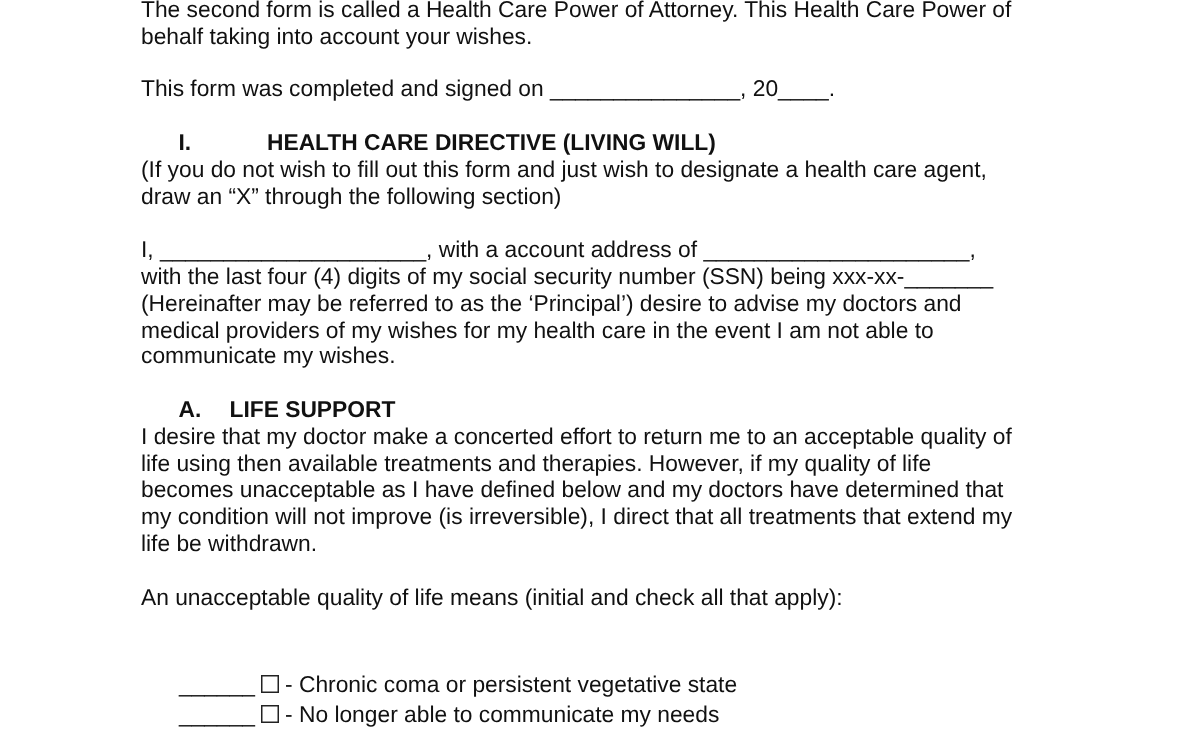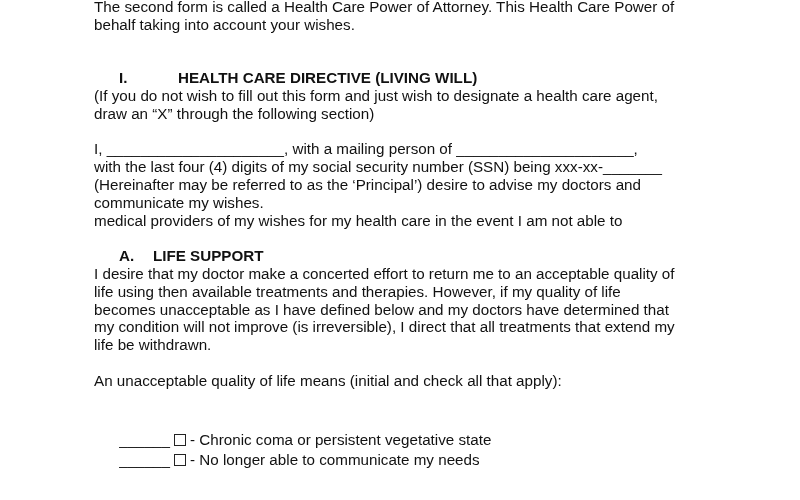--- a/index.html
+++ b/index.html
@@ -77,41 +77,42 @@
 
 <div class="page">
 
   <div>
     <div class="line">The second form is called a Health Care Power of Attorney. This Health Care Power of</div>
     <div class="line">behalf taking into account your wishes.</div>
   </div>
 
   <div class="blank-line"></div>
 
+  <div class="line">This form was completed and signed on _______________, 20____.</div>
 
   <div class="blank-line"></div>
 
   <div class="heading-row heading">
     <span class="num">I.</span>
     <span class="title">HEALTH CARE DIRECTIVE (LIVING WILL)</span>
   </div>
 
   <div>
     <div class="line">(If you do not wish to fill out this form and just wish to designate a health care agent,</div>
     <div class="line">draw an “X” through the following section)</div>
   </div>
 
   <div class="blank-line"></div>
 
   <div>
-    <div class="line">I, _____________________, with a mailing person of _____________________,</div>
+    <div class="line">I, _____________________, with a account address of _____________________,</div>
     <div class="line">with the last four (4) digits of my social security number (SSN) being xxx-xx-_______</div>
     <div class="line">(Hereinafter may be referred to as the ‘Principal’) desire to advise my doctors and</div>
+    <div class="line">medical providers of my wishes for my health care in the event I am not able to</div>
     <div class="line">communicate my wishes.</div>
-    <div class="line">medical providers of my wishes for my health care in the event I am not able to</div>
   </div>
 
   <div class="blank-line"></div>
 
   <div class="heading-row heading sub">
     <span class="num">A.</span>
     <span class="title">LIFE SUPPORT</span>
   </div>
 
   <div>

